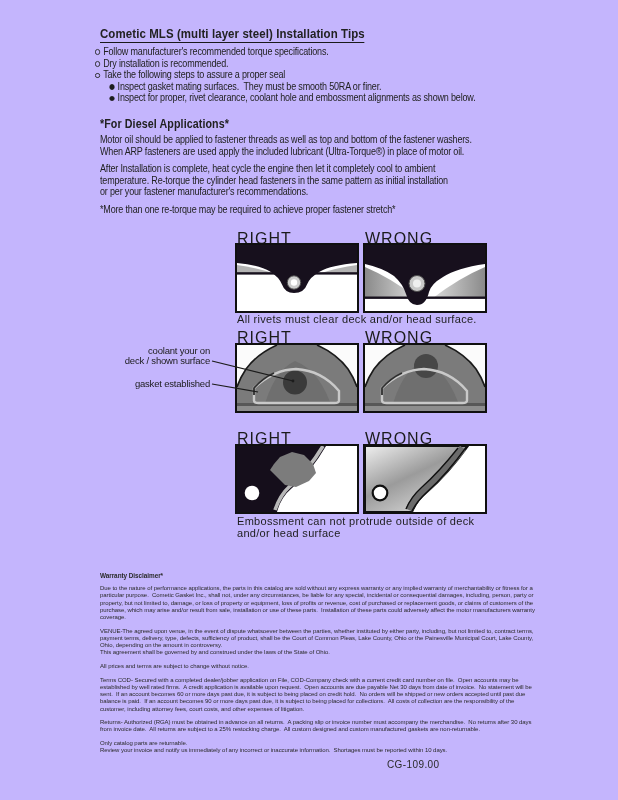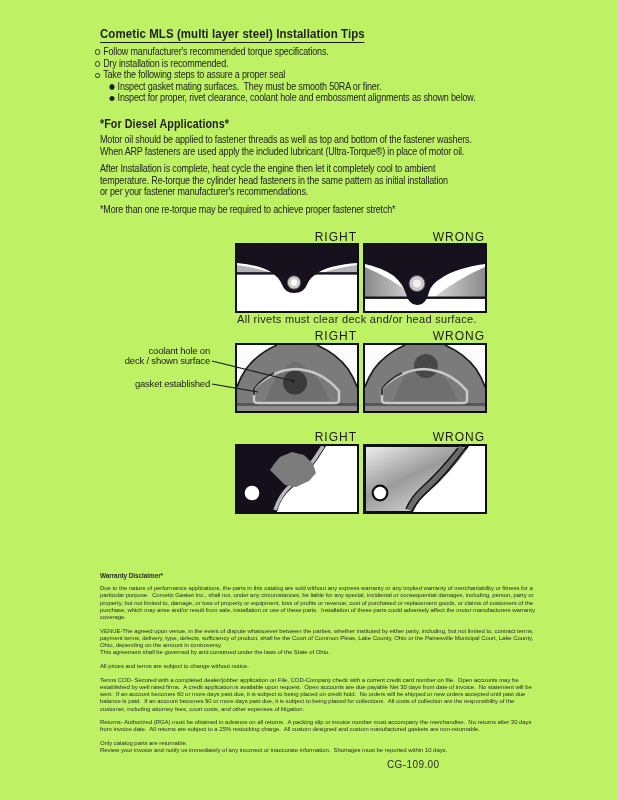--- a/index.html
+++ b/index.html
@@ -1,17 +1,17 @@
 <!DOCTYPE html>
 <html><head>
 <meta charset="utf-8">
 <style>
   html,body{margin:0;padding:0;background:#e8e8e8;}
   #page{
-    position:relative;width:618px;height:800px;background:#bef264;
+    position:relative;width:618px;height:800px;background:#c4b5fd;
     font-family:"Liberation Sans","DejaVu Sans",sans-serif;color:#222;
     overflow:hidden;margin:0 auto;
   }
   .abs{position:absolute;}
   .condensed{transform:scaleX(0.85);transform-origin:0 0;}
   .nowrap{white-space:pre;}
   
   .doc-title{
     left:100px;top:26px;font-size:13.5px;font-weight:bold;
     border-bottom:1.6px solid #1a1a1a;padding-bottom:1px;letter-spacing:0.1px;
@@ -22,21 +22,21 @@
   .b-row.sub{margin-left:17px;}
   .b-marker{flex:0 0 auto;width:3.6px;height:3.6px;border:1px solid #2a2a2a;border-radius:50%;margin:3.4px 4px 0 0;}
   .b-marker.filled{background:#1d1d1d;border-color:#1d1d1d;}
   
   .sec-heading{left:100px;top:117px;font-size:12.6px;font-weight:bold;letter-spacing:0.1px;}
   .para{font-size:10.6px;line-height:11.7px;letter-spacing:-0.2px;}
   .p1{left:100px;top:134px;}
   .p2{left:100px;top:163px;}
   .p3{left:100px;top:204px;}
   
-  .rw-label{width:120px;text-align:right;font-size:12px;letter-spacing:1px;color:#1b1b1b;}
+  .rw-label{width:120px;text-align:left;font-size:16px;letter-spacing:1px;color:#1b1b1b;}
   .dbox{width:120px;height:66px;border:2px solid #101010;background:#fff;}
   .dbox svg{display:block;width:120px;height:66px;}
   .caption{font-size:11px;letter-spacing:0.3px;color:#1d1d1d;line-height:11.5px;}
   .pointer-label{font-size:9.5px;line-height:9.6px;letter-spacing:-0.2px;text-align:right;color:#1b1b1b;}
   #connector-overlay{left:0;top:0;pointer-events:none;z-index:6;}
   
   .warranty{left:100px;top:572px;width:436px;font-size:6px;line-height:7.2px;letter-spacing:-0.05px;color:#2a2a2a;}
   .warranty .w-head{font-weight:bold;font-size:6.4px;margin-bottom:6px;}
   .warranty .w-p{margin-bottom:6.5px;white-space:pre-wrap;}
   .warranty .w-p.tight{margin-bottom:0;}
@@ -119,21 +119,21 @@
       <circle cx="52" cy="38.5" r="8" fill="#c9c9c9" stroke="#4d4d4d" stroke-width="1"></circle>
       <circle cx="52" cy="38.5" r="4" fill="#efefef"></circle>
     </svg>
   </div>
   <div class="abs caption nowrap" style="left:237px;top:314px;">All rivets must clear deck and/or head surface.</div>
 
   <div class="abs rw-label" style="left:237px;top:329px;">RIGHT</div>
   <div class="abs rw-label" style="left:365px;top:329px;">WRONG</div>
 
   <div class="abs pointer-label" style="left:110px;top:346px;width:100px;">
-    <div>coolant hole on</div>
+    <div>coolant your on</div>
     <div>deck / shown surface</div>
   </div>
   <div class="abs pointer-label" style="left:106px;top:379px;width:104px;">gasket established</div>
 
   <div class="abs dbox" style="left:235px;top:343px;">
     <svg viewBox="0 0 120 66">
       <rect width="120" height="66" fill="#7b7b7b"></rect>
       <path d="M26,66 Q36,26 58,16 Q84,26 96,66 Z" fill="#6f6f6f"></path>
       <path d="M0,0 H40 Q20,9 9,24 Q3,33 0,42 Z" fill="#fbfbfb"></path>
       <path d="M40,0 Q20,9 9,24 Q3,33 0,42" fill="none" stroke="#1a1a1a" stroke-width="1.6"></path>
@@ -184,20 +184,24 @@
         </linearGradient>
       </defs>
       <rect width="120" height="66" fill="#ffffff"></rect>
       <path d="M0,0 H103 Q83,28 62,46 Q52,54 47,66 H0 Z" fill="url(#gS)" stroke="#101010" stroke-width="2"></path>
       <path d="M98,2 Q78,28 59,45 Q49,53 44,64" fill="none" stroke="#6b6b6b" stroke-width="7.5"></path>
       <path d="M102,0 Q82,28 62,46 Q52,55 47,65" fill="none" stroke="#101010" stroke-width="1.4"></path>
       <path d="M93,2 Q74,26 56,42 Q46,51 41,63" fill="none" stroke="#101010" stroke-width="1.4"></path>
       <circle cx="15" cy="47" r="7.3" fill="#ffffff" stroke="#101010" stroke-width="2.2"></circle>
     </svg>
   </div>
+  <div class="abs caption" style="left:237px;top:516px;">
+    <div class="nowrap">Embossment can not protrude outside of deck</div>
+    <div class="nowrap">and/or head surface</div>
+  </div>
 
   <svg id="connector-overlay" class="abs" width="618" height="800" viewBox="0 0 618 800">
     <line x1="212" y1="361" x2="293" y2="381" stroke="#1c1c1c" stroke-width="1.1"></line>
     <circle cx="293" cy="381" r="1.4" fill="#1c1c1c"></circle>
     <line x1="212" y1="384" x2="258" y2="392" stroke="#1c1c1c" stroke-width="1.1"></line>
   </svg>
 
   <div class="abs warranty">
     <div class="w-head">Warranty Disclaimer*</div>
     <div class="w-p">Due to the nature of performance applications, the parts in this catalog are sold without any express warranty or any implied warranty of merchantability or fitness for a particular purpose.  Cometic Gasket Inc., shall not, under any circumstances, be liable for any special, incidental or consequential damages, including, person, party or property, but not limited to, damage, or loss of property or equipment, loss of profits or revenue, cost of purchased or replacement goods, or claims of customers of the purchase, which may arise and/or result from sale, installation or use of these parts.  Installation of these parts could adversely affect the motor manufacturers warranty coverage.</div>

